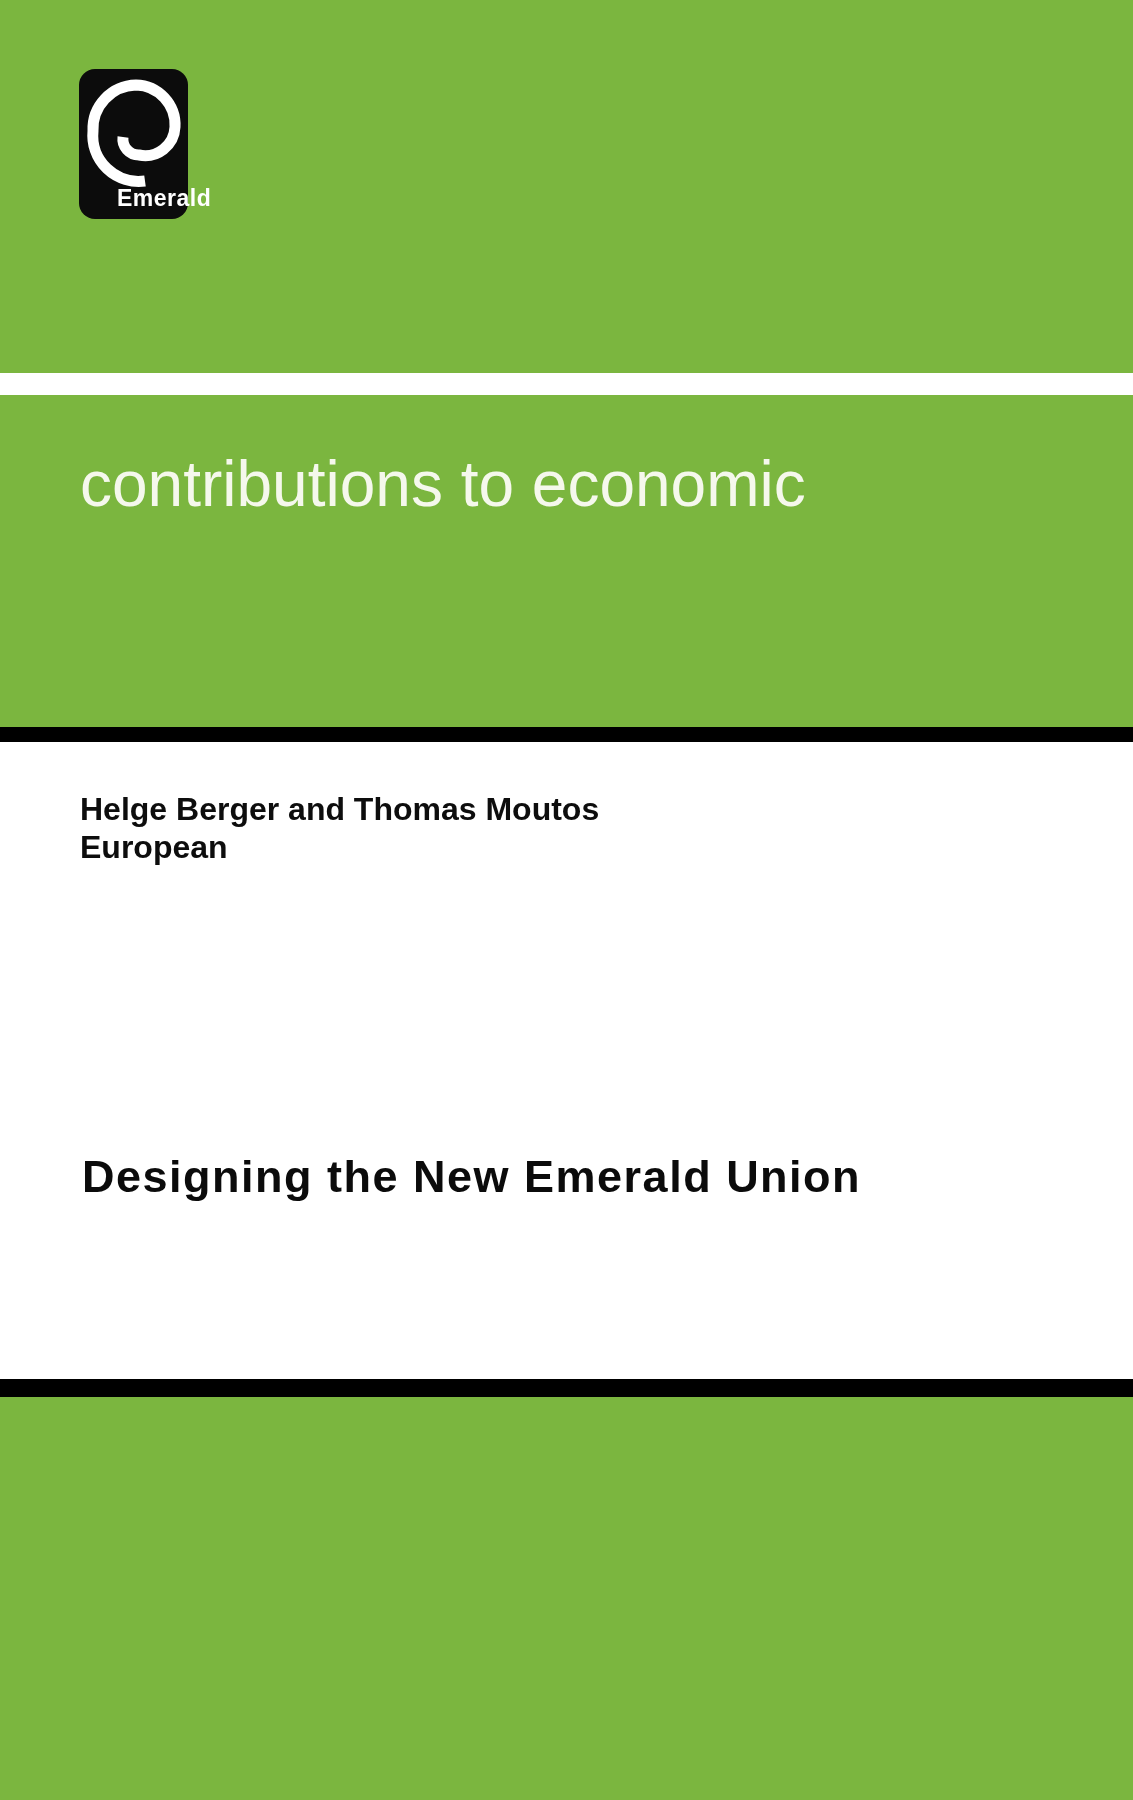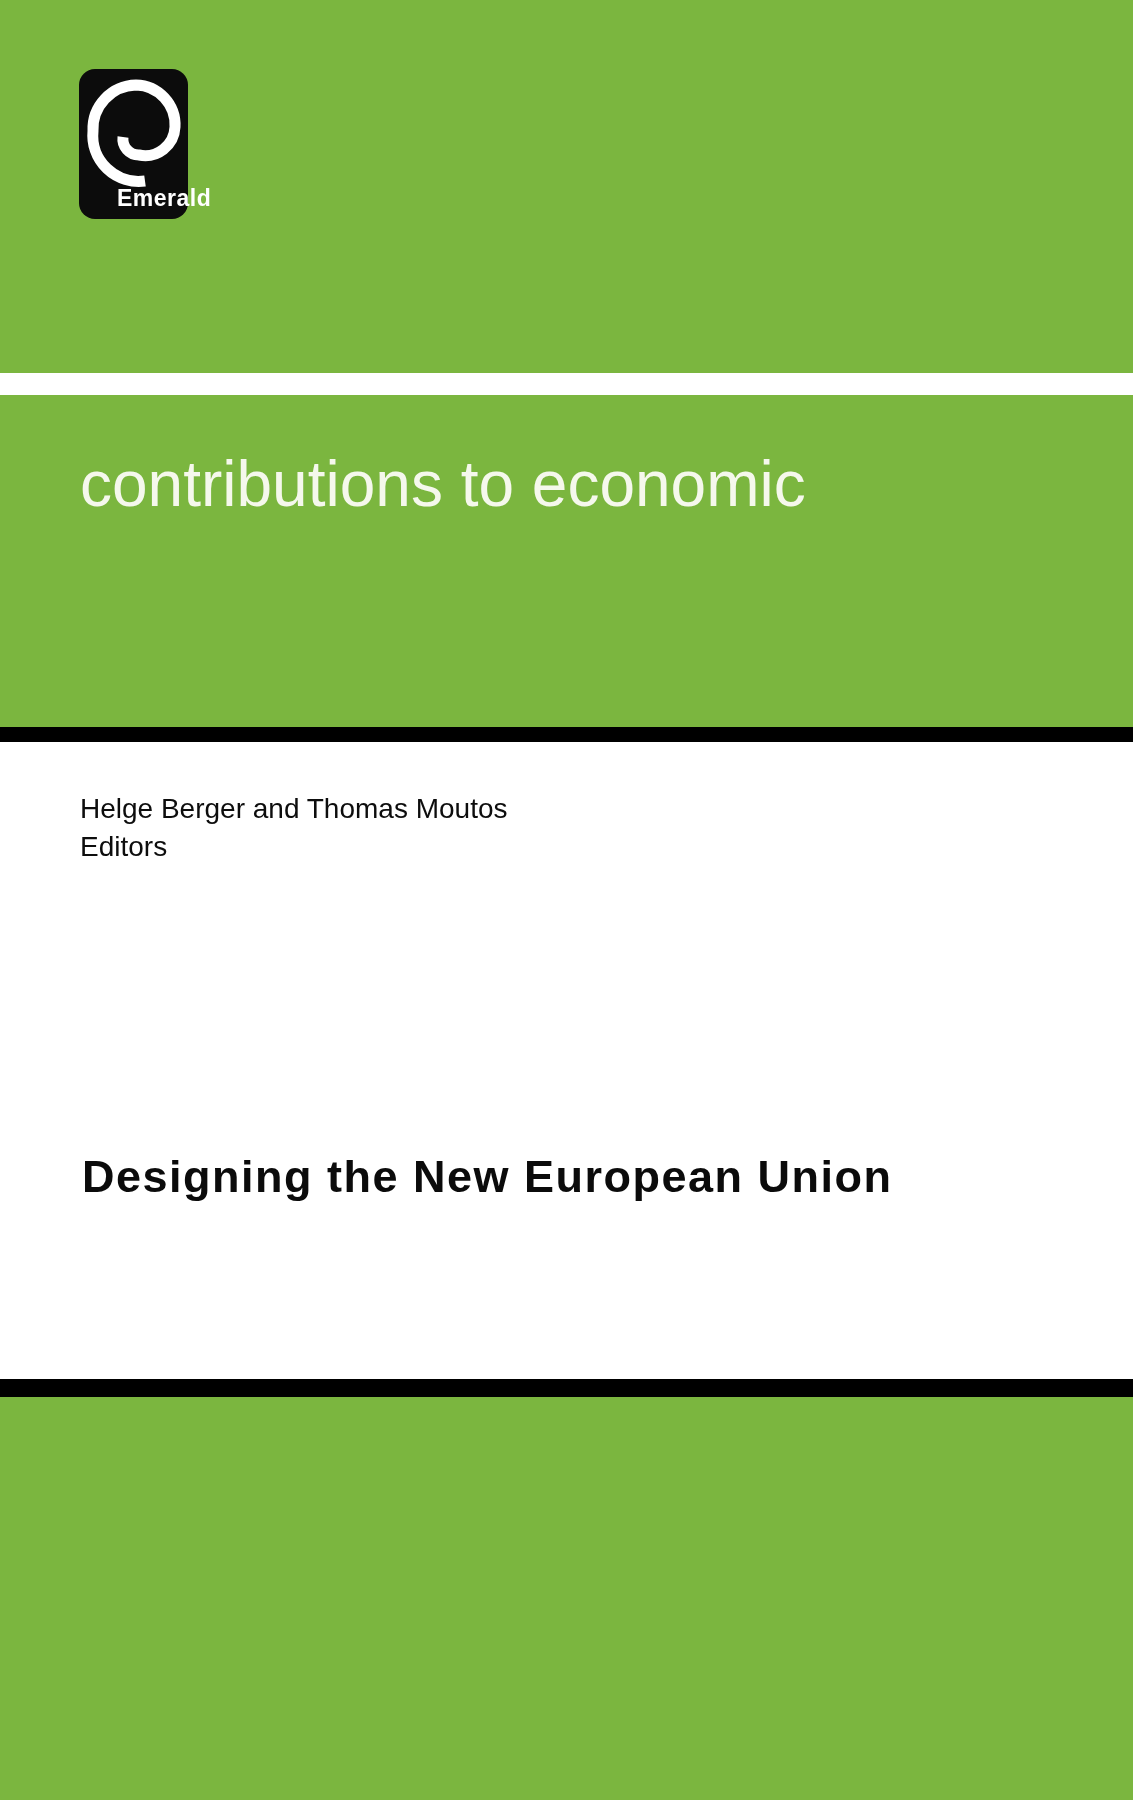--- a/index.html
+++ b/index.html
@@ -86,22 +86,22 @@
   }
   .series-line-1 { left: 80px;  top: 452px; text-align: right; }
   .series-line-2 { left: 528px; top: 524px; }
 
   
   .byline {
     position: absolute;
     left: 80px;
     top: 790px;
     color: #0d0d0d;
-    font-weight: normal;
-    font-size: 28px;
+    font-weight: bold;
+    font-size: 32px;
     line-height: 38px;
     white-space: nowrap;
   }
 
   
   .main-title {
     position: absolute;
     left: 82px;
     top: 1154px;
     color: var(--title-text, #0b0b0b);
@@ -132,20 +132,20 @@
   <div class="band white-stripe"></div>
 
   <div class="series-line series-line-1">contributions to economic</div>
 
   <div class="band black-bar-top"></div>
 
   <div class="band white-panel"></div>
 
   <div class="byline">
     <div>Helge Berger and Thomas Moutos</div>
-    <div>Editors</div>
+    <div>European</div>
   </div>
 
-  <div class="main-title">Designing the New European Union</div>
+  <div class="main-title">Designing the New Emerald Union</div>
 
   <div class="band black-bar-bottom"></div>
 
 </div>
 
 </body></html>

